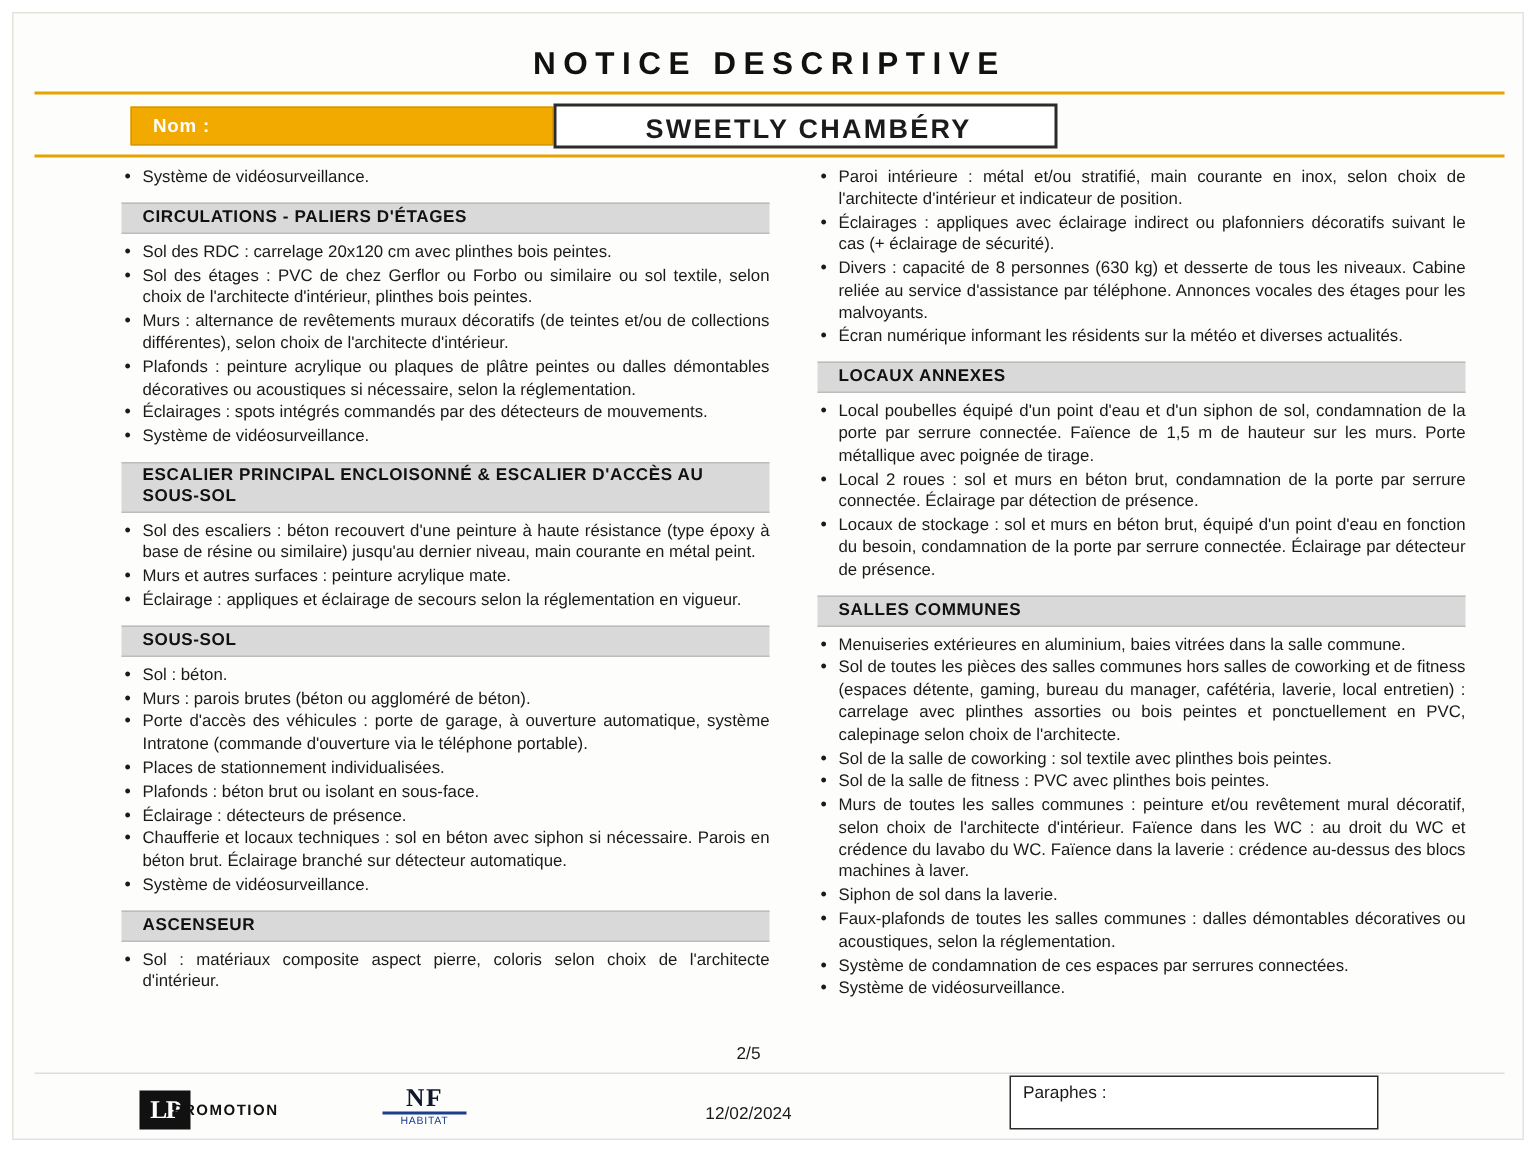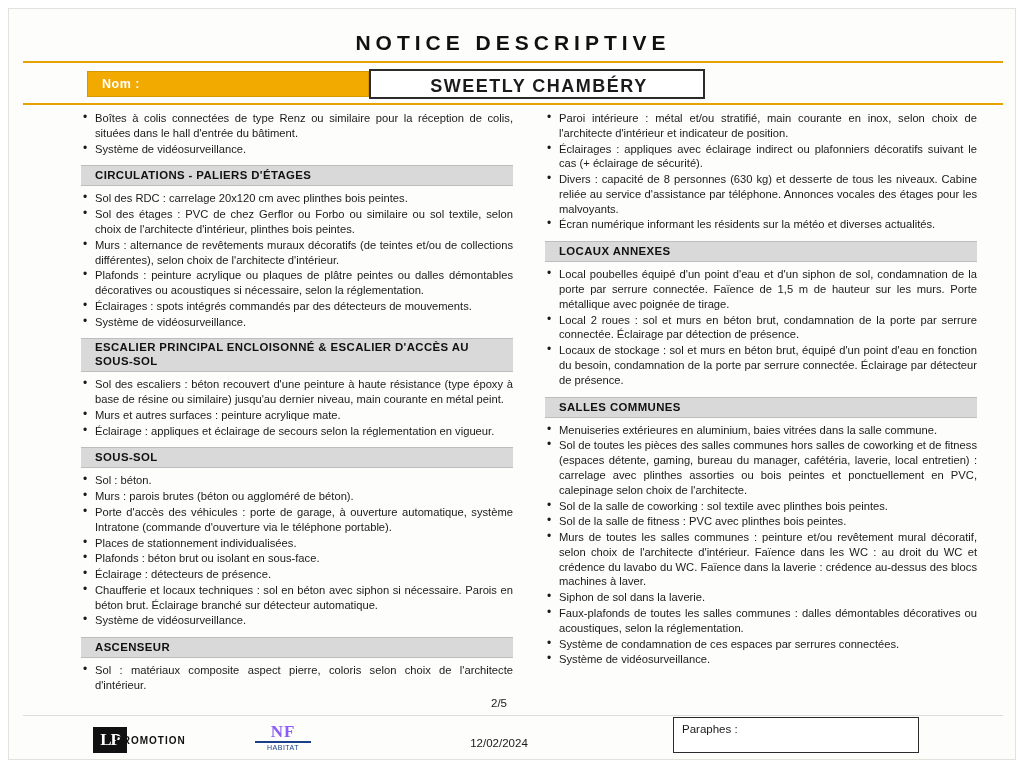--- a/index.html
+++ b/index.html
@@ -153,21 +153,21 @@
     letter-spacing: 1px;
     color: #111;
   }
   .logo-nf {
     position: absolute;
     left: 246px; top: 714px;
     width: 56px; height: 36px;
     text-align: center;
   }
   .logo-nf .nf {
-    font-size: 17px; font-weight: bold; color: #8b5cf6;
+    font-size: 17px; font-weight: bold; color: #0f172a;
     letter-spacing: 1px; line-height: 18px;
     font-family: "Liberation Serif", serif;
   }
   .logo-nf .nf-sub {
     font-size: 7px; color: #1b3f8b; letter-spacing: .5px;
     border-top: 2px solid #1b3f8b; padding-top: 1px;
   }
   .page-num {
     position: absolute;
     left: 430px; top: 688px;
@@ -211,21 +211,20 @@
       <span class="nom-label">Nom :</span>
     </div>
     <div class="proj-box">
       <div class="proj-name">SWEETLY CHAMBÉRY</div>
     </div>
     <div class="nom-rule"></div>
 
     <div class="col col-left">
 
       <ul class="bullets">
-        <li>Boîtes à colis connectées de type Renz ou similaire pour la réception de colis, situées dans le hall d'entrée du bâtiment.</li>
         <li>Système de vidéosurveillance.</li>
       </ul>
 
       <div class="sec-head">CIRCULATIONS - PALIERS D'ÉTAGES</div>
       <ul class="bullets">
         <li>Sol des RDC : carrelage 20x120 cm avec plinthes bois peintes.</li>
         <li>Sol des étages : PVC de chez Gerflor ou Forbo ou similaire ou sol textile, selon choix de l'architecte d'intérieur, plinthes bois peintes.</li>
         <li>Murs : alternance de revêtements muraux décoratifs (de teintes et/ou de collections différentes), selon choix de l'architecte d'intérieur.</li>
         <li>Plafonds : peinture acrylique ou plaques de plâtre peintes ou dalles démontables décoratives ou acoustiques si nécessaire, selon la réglementation.</li>
         <li>Éclairages : spots intégrés commandés par des détecteurs de mouvements.</li>

